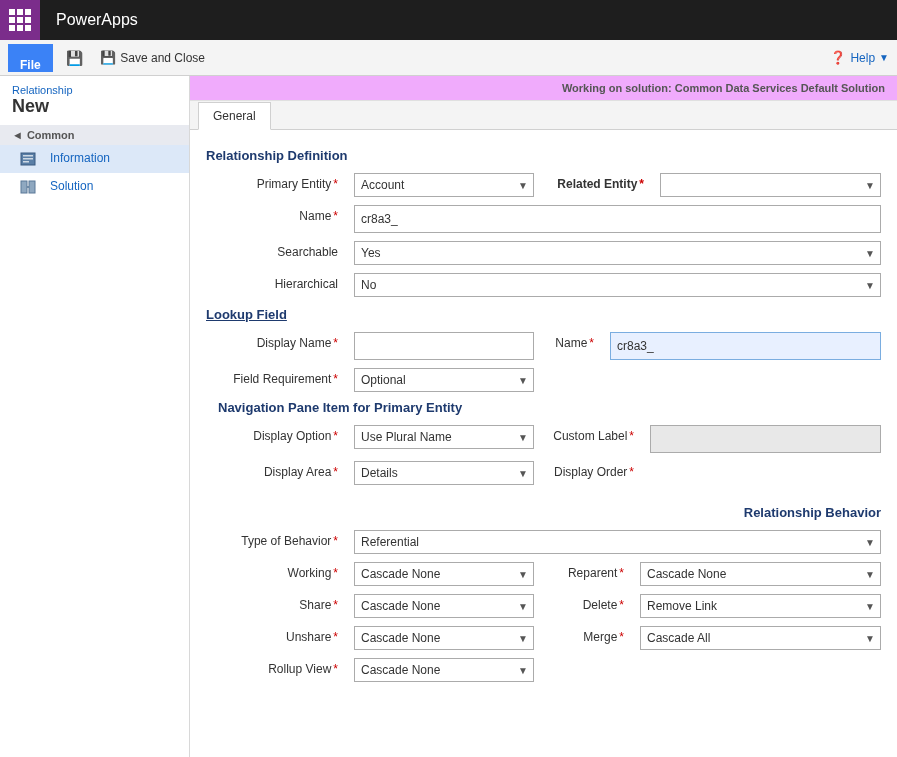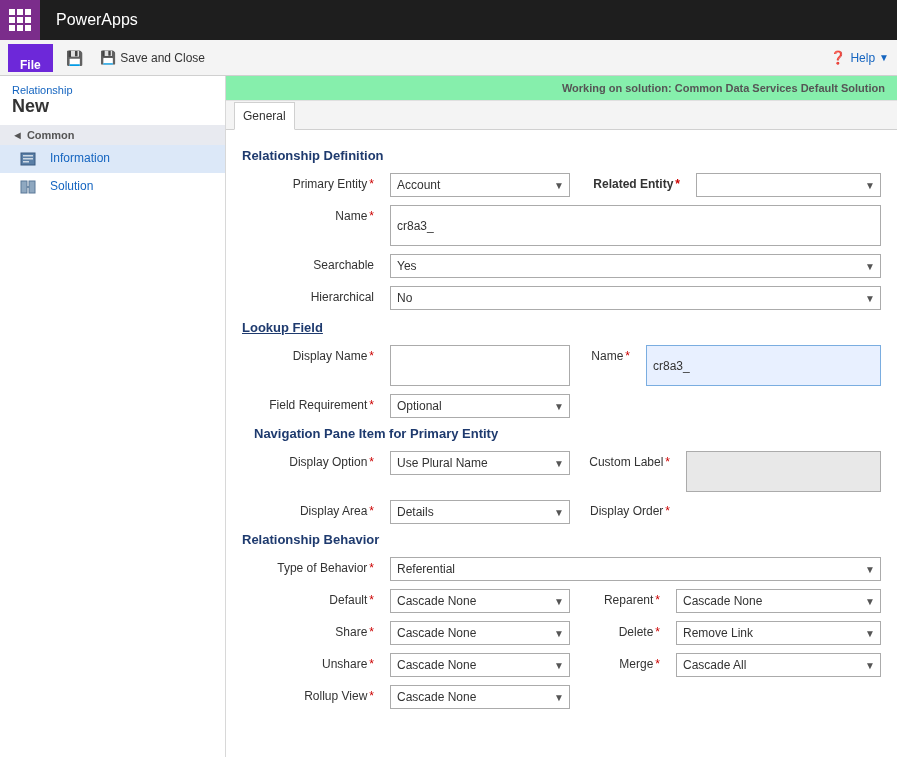--- a/index.html
+++ b/index.html
@@ -7,56 +7,56 @@
 
     
     .top-bar { display: flex; align-items: center; background: #1e1e1e; height: 40px; }
     .app-grid-btn { width: 40px; height: 40px; background: #7b2d8b; display: flex; align-items: center; justify-content: center; cursor: pointer; }
     .app-grid-icon { display: grid; grid-template-columns: repeat(3,6px); grid-template-rows: repeat(3,6px); gap: 2px; }
     .app-grid-icon span { background: #fff; display: block; }
     .app-title { color: #fff; font-size: 16px; font-weight: 300; padding: 0 16px; }
 
     
     .toolbar { display: flex; align-items: center; background: #f4f4f4; border-bottom: 1px solid #d0d0d0; height: 36px; padding: 0 8px; }
-    .toolbar-file-btn { background: #6d28d9; color: #fff; padding: 14px 12px; font-size: 12px; font-weight: 600; border: none; cursor: pointer; height: 28px; }
+    .toolbar-file-btn { background: #3b82f6; color: #fff; padding: 14px 12px; font-size: 12px; font-weight: 600; border: none; cursor: pointer; height: 28px; }
     .toolbar-actions { display: flex; align-items: center; gap: 4px; margin-left: 8px; }
     .toolbar-icon-btn { display: flex; align-items: center; gap: 4px; background: none; border: none; cursor: pointer; padding: 4px 6px; font-size: 12px; color: #333; }
     .toolbar-spacer { flex: 1; }
     .help-btn { display: flex; align-items: center; gap: 4px; font-size: 12px; color: #1565c0; cursor: pointer; }
 
     
     .main-layout { display: flex; height: calc(757px - 76px); }
 
     
-    .sidebar { width: 226px; background: #fff; border-right: 1px solid #d8d8d8; padding: 0; }
+    .sidebar { width: 190px; background: #fff; border-right: 1px solid #d8d8d8; padding: 0; }
     .sidebar-header { padding: 8px 12px; }
     .sidebar-subtitle { color: #1565c0; font-size: 11px; }
     .sidebar-title { font-size: 18px; font-weight: 600; color: #333; }
     .sidebar-section-label { background: #e8eaf0; padding: 4px 12px; font-size: 11px; font-weight: 600; color: #555; display: flex; align-items: center; gap: 4px; }
     .sidebar-item { display: flex; align-items: flex-start; gap: 14px; padding: 6px 12px 6px 20px; cursor: pointer; font-size: 12px; color: #1565c0; }
     .sidebar-item.active { background: #dce8f8; }
     .sidebar-icon { width: 16px; height: 16px; display: inline-flex; align-items: center; justify-content: center; }
 
     
     .content-area { flex: 1; background: #fff; overflow-y: auto; }
-    .working-on { text-align: right; padding: 6px 12px; font-size: 11px; color: #555; font-weight: 600; background: #86efac; border-bottom: 1px solid #e0e0e0; }
+    .working-on { text-align: right; padding: 6px 12px; font-size: 11px; color: #555; font-weight: 600; background: #f0abfc; border-bottom: 1px solid #e0e0e0; }
 
     
     .tab-bar { display: flex; border-bottom: 1px solid #d0d0d0; background: #f4f4f4; padding: 0 8px; }
-    .tab { padding: 6px 8px; font-size: 12px; cursor: pointer; border: 1px solid transparent; border-bottom: none; position: relative; top: 1px; }
+    .tab { padding: 6px 14px; font-size: 12px; cursor: pointer; border: 1px solid transparent; border-bottom: none; position: relative; top: 1px; }
     .tab.active { background: #fff; border: 1px solid #d0d0d0; border-bottom: 1px solid #fff; color: #333; }
 
     
     .form-content { padding: 12px 16px; }
     .section-title { font-size: 13px; font-weight: 700; color: #1e3a6e; margin-bottom: 10px; margin-top: 6px; }
     .form-row { display: flex; align-items: flex-start; margin-bottom: 8px; gap: 8px; }
     .form-label { width: 140px; min-width: 140px; text-align: right; padding-right: 8px; padding-top: 4px; font-size: 12px; color: #333; }
     .form-label .required { color: #c00; margin-left: 2px; }
     .form-control { flex: 1; }
-    .form-input { width: 100%; border: 1px solid #ababab; padding: 3px 6px; font-size: 12px; height: 41px; background: #fff; color: #333; }
+    .form-input { width: 100%; border: 1px solid #ababab; padding: 3px 6px; font-size: 12px; height: 28px; background: #fff; color: #333; }
     .form-input.highlight { background: #e8f0ff; border: 1px solid #7aade0; }
     .form-select-wrap { position: relative; display: inline-block; width: 100%; }
     .form-select { width: 100%; border: 1px solid #ababab; padding: 3px 24px 3px 6px; font-size: 12px; height: 24px; background: #fff; appearance: none; -webkit-appearance: none; cursor: pointer; color: #333; }
     .form-select-arrow { position: absolute; right: 6px; top: 50%; transform: translateY(-50%); pointer-events: none; font-size: 10px; color: #555; }
     .form-textarea { width: 100%; border: 1px solid #ababab; padding: 4px 6px; font-size: 12px; height: 60px; resize: none; background: #fff; }
     .form-input.disabled, .form-select.disabled { background: #e8e8e8; color: #888; }
   </style>
 </head>
 <body>
 
@@ -267,39 +267,39 @@
               <option>Details</option><option>Marketing</option><option>Sales</option><option>Service</option>
             </select>
             <span class="form-select-arrow">▼</span>
           </div>
         </div>
         <div class="form-label" style="min-width:100px;width:100px;">
           <span>Display Order</span><span class="required">*</span>
         </div>
       </div>
 
-      <div class="section-title" style="margin-top:8px;">Relationship Behavior</div>
+      <div class="section-title" style="margin-top:20px;text-align:right;">Relationship Behavior</div>
 
       <div class="form-row">
         <div class="form-label">
           <span>Type of Behavior</span><span class="required">*</span>
         </div>
         <div class="form-control">
           <div class="form-select-wrap">
             <select class="form-select">
               <option>Referential</option><option>Referential, Restrict Delete</option><option>Parental</option><option>Configurable Cascading</option><option>Custom</option>
             </select>
             <span class="form-select-arrow">▼</span>
           </div>
         </div>
       </div>
 
       <div class="form-row">
         <div class="form-label">
-          <span>Default</span><span class="required">*</span>
+          <span>Working</span><span class="required">*</span>
         </div>
         <div class="form-control" style="max-width:180px;">
           <div class="form-select-wrap">
             <select class="form-select">
               <option>Cascade None</option><option>Cascade All</option><option>Cascade Active</option><option>Cascade User-Owned</option>
             </select>
             <span class="form-select-arrow">▼</span>
           </div>
         </div>
         <div class="form-label" style="min-width:90px;width:90px;">

